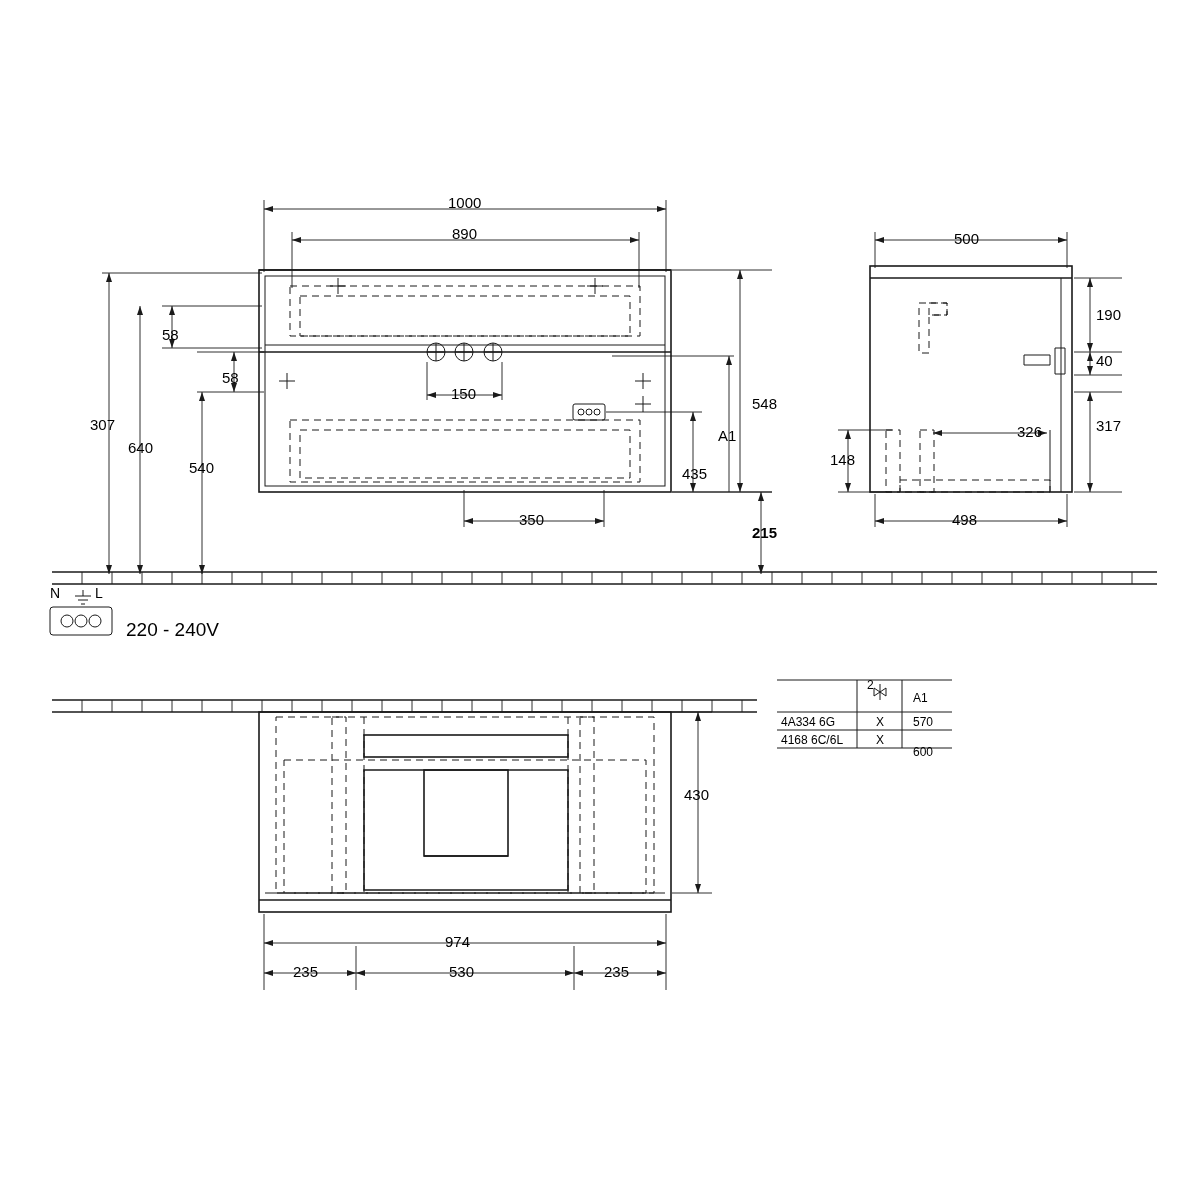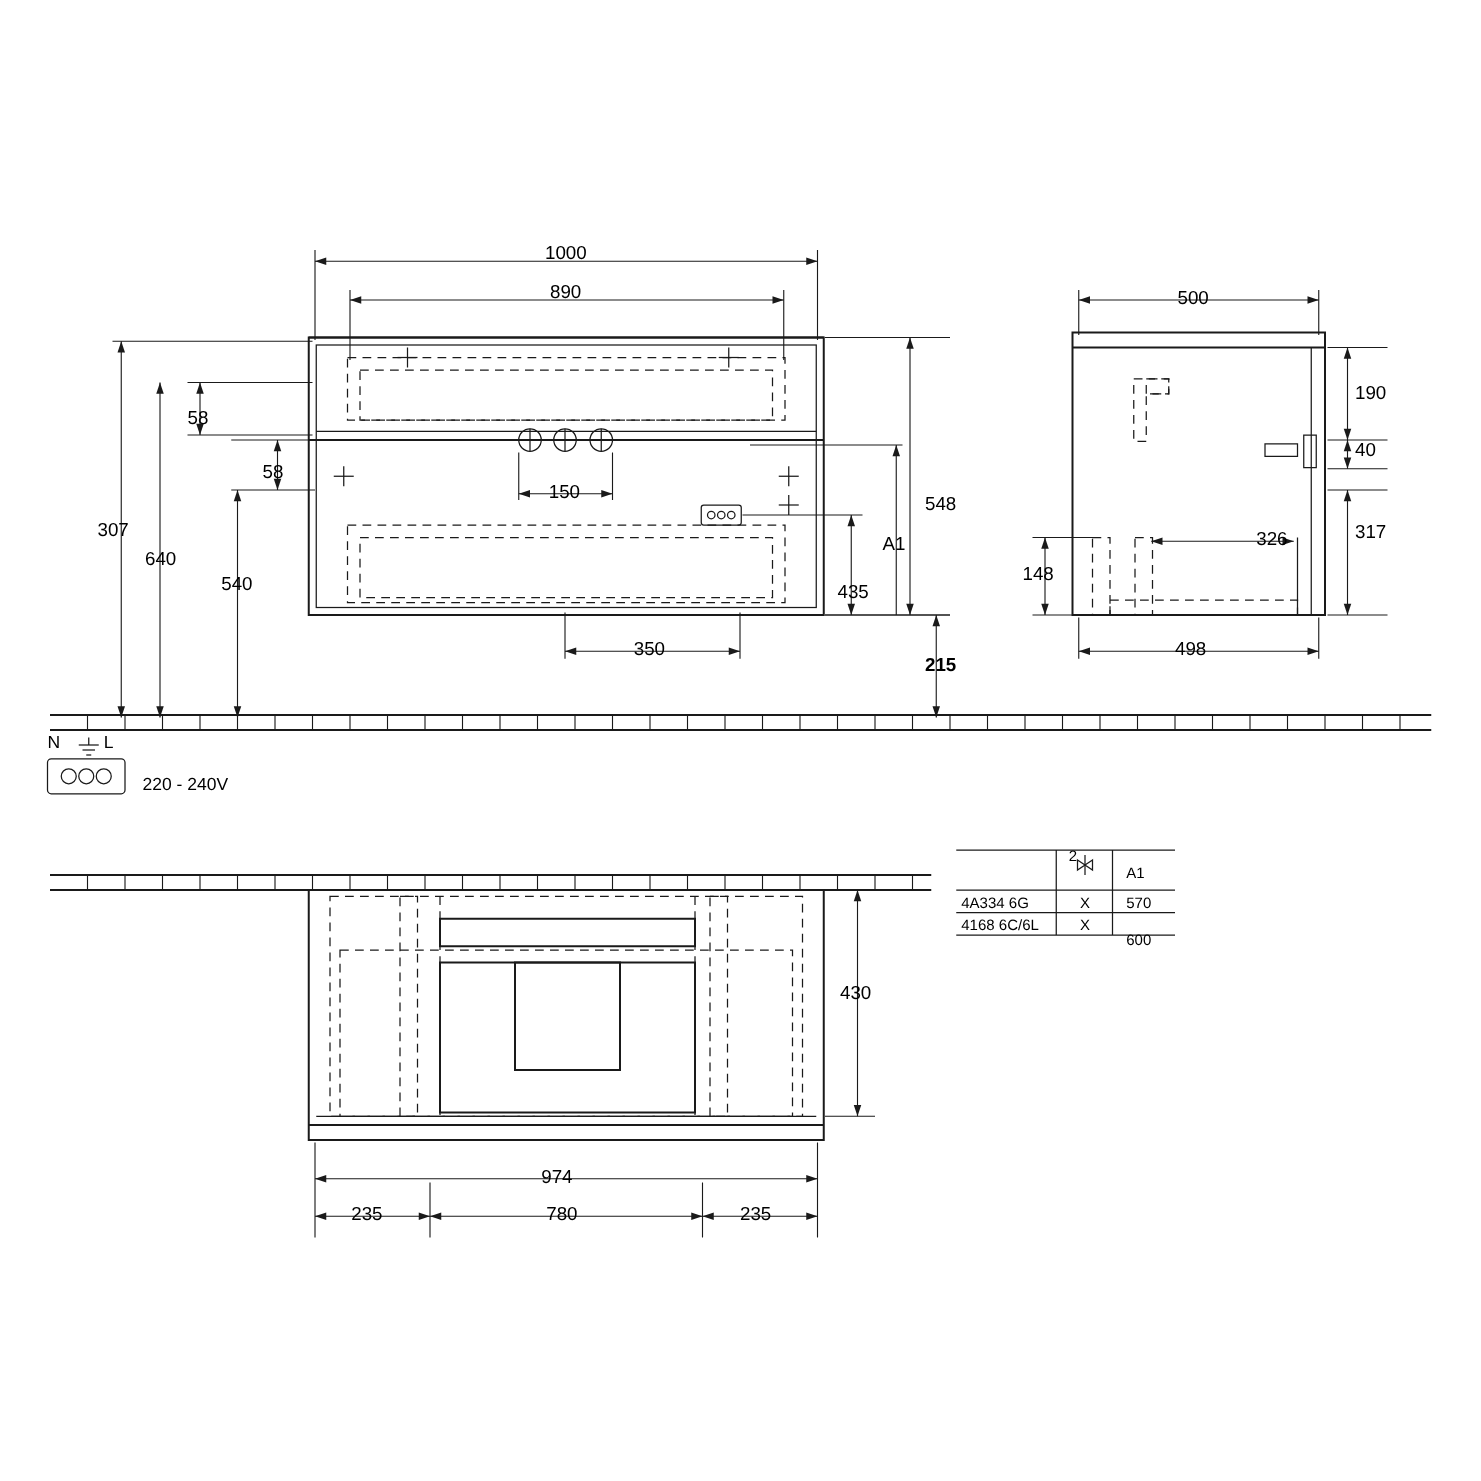--- a/index.html
+++ b/index.html
@@ -1,17 +1,17 @@
 <!DOCTYPE html>
 <html><head>
 <meta charset="utf-8">
 <style>
   html,body{margin:0;padding:0;background:#ffffff;}
   body{width:1185px;height:1185px;position:relative;font-family:"Liberation Sans",sans-serif;color:#000;}
-  #sheet{position:absolute;left:0;top:0;width:1065px;height:1185px;}
+  #sheet{position:absolute;left:12px;top:0;width:1065px;height:1185px;}
   .lbl{position:absolute;font-size:15px;color:#000;white-space:nowrap;line-height:1;}
   .lbl.tbl{font-size:12px;}
   svg{position:absolute;left:0;top:0;}
   .solid{stroke:#1a1a1a;fill:none;stroke-width:1.6;}
   .thin{stroke:#1a1a1a;fill:none;stroke-width:1;}
   .dash{stroke:#1a1a1a;fill:none;stroke-width:1;stroke-dasharray:7 5;}
   .dim{stroke:#1a1a1a;fill:none;stroke-width:0.9;}
   .hatch{stroke:#1a1a1a;fill:none;stroke-width:0.9;}
   .fillk{fill:#1a1a1a;}
 </style>
@@ -343,26 +343,26 @@
 <div class="lbl" style="left:942px;top:231px;">500</div>
 <div class="lbl" style="left:940px;top:512px;">498</div>
 <div class="lbl" style="left:957px;top:424px;margin-left:48px;">326</div>
 <div class="lbl" style="left:1084px;top:307px;">190</div>
 <div class="lbl" style="left:1084px;top:353px;">40</div>
 <div class="lbl" style="left:1084px;top:418px;">317</div>
 <div class="lbl" style="left:818px;top:452px;">148</div>
 
 <div class="lbl" style="left:38px;top:586px;font-size:14px;">N</div>
 <div class="lbl" style="left:83px;top:586px;font-size:14px;">L</div>
-<div class="lbl" style="left:114px;top:620px;font-size:14px;">220 - 240V</div>
+<div class="lbl" style="left:114px;top:620px;font-size:19px;">220 - 240V</div>
 
 <div class="lbl" style="left:672px;top:787px;">430</div>
 <div class="lbl" style="left:433px;top:934px;text-align:right;">974</div>
 <div class="lbl" style="left:281px;top:964px;">235</div>
-<div class="lbl" style="left:437px;top:964px;">780</div>
+<div class="lbl" style="left:437px;top:964px;">530</div>
 <div class="lbl" style="left:592px;top:964px;">235</div>
 
 <div class="lbl tbl" style="left:855px;top:679px;">2</div>
 <div class="lbl tbl" style="left:901px;top:692px;">A1</div>
 <div class="lbl tbl" style="left:769px;top:716px;text-align:center;">4A334 6G</div>
 <div class="lbl tbl" style="left:864px;top:716px;">X</div>
 <div class="lbl tbl" style="left:901px;top:716px;">570</div>
 <div class="lbl tbl" style="left:769px;top:734px;">4168 6C/6L</div>
 <div class="lbl tbl" style="left:864px;top:734px;">X</div>
 <div class="lbl tbl" style="left:901px;top:734px;margin-top:12px;">600</div>

